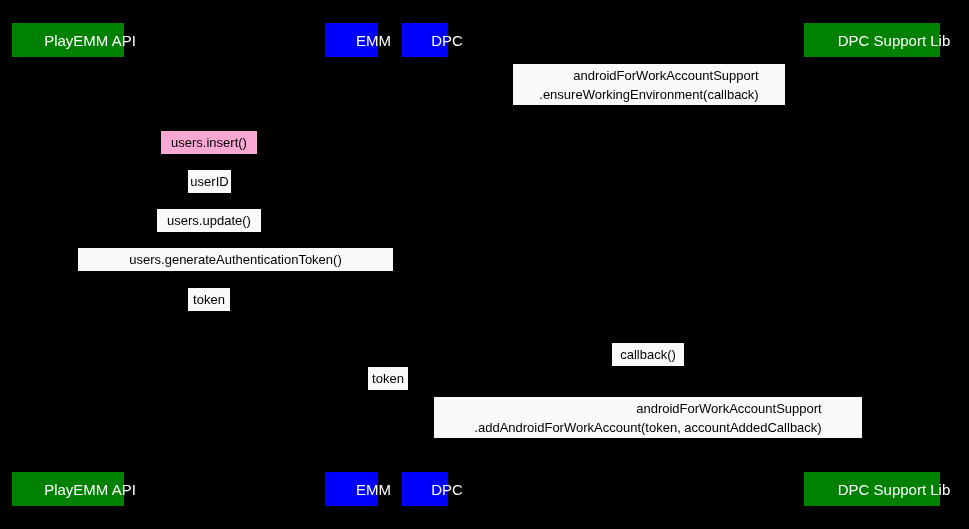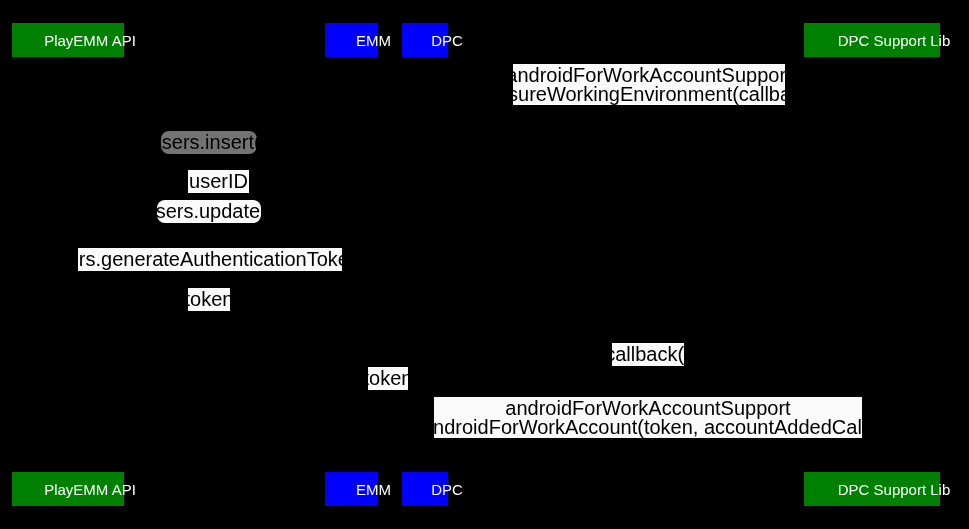--- a/index.html
+++ b/index.html
@@ -36,24 +36,24 @@
   }
   .lifeline {
     position: absolute;
     width: 1px;
     background: #000000;
   }
   .msg-label {
     position: absolute;
     background: #fafafa;
     color: #000000;
-    font-size: 20px;
+    font-size: 13px;
     font-family: "Liberation Sans", sans-serif;
     line-height: 19px;
-    text-align: center;
+    text-align: right;
     white-space: pre;
     box-sizing: border-box;
     padding: 2px 2px;
   }
   .msg-arrow {
     position: absolute;
     height: 1px;
     background: #000000;
   }
 </style>
@@ -77,22 +77,22 @@
     <div class="participant" style="left: 12px; top: 23px; width: 112px; height: 34px; background: rgb(0, 128, 0);">PlayEMM API</div>
     <div class="participant" style="left: 325px; top: 23px; width: 53px; height: 34px; background: rgb(0, 0, 255);">EMM</div>
     <div class="participant" style="left: 402px; top: 23px; width: 46px; height: 34px; background: rgb(0, 0, 255);">DPC</div>
     <div class="participant" style="left: 804px; top: 23px; width: 136px; height: 34px; background: rgb(0, 128, 0);">DPC Support Lib</div>
     <div class="participant" style="left: 12px; top: 472px; width: 112px; height: 34px; background: rgb(0, 128, 0);">PlayEMM API</div>
     <div class="participant" style="left: 325px; top: 472px; width: 53px; height: 34px; background: rgb(0, 0, 255);">EMM</div>
     <div class="participant" style="left: 402px; top: 472px; width: 46px; height: 34px; background: rgb(0, 0, 255);">DPC</div>
     <div class="participant" style="left: 804px; top: 472px; width: 136px; height: 34px; background: rgb(0, 128, 0);">DPC Support Lib</div>
     <div class="msg-label" style="left: 513px; top: 64px; width: 272px; height: 41px; background: rgb(250, 250, 250); color: rgb(0, 0, 0); display: flex; flex-direction: column; align-items: center; justify-content: center;">androidForWorkAccountSupport
 .ensureWorkingEnvironment(callback)</div>
-    <div class="msg-label" style="left: 161px; top: 131px; width: 96px; height: 23px; background: #737373; color: rgb(0, 0, 0); display: flex; flex-direction: column; align-items: center; justify-content: center; border-radius: 8px;">users.insert()</div>
-    <div class="msg-label" style="left: 188px; top: 170px; width: 61px; height: 23px; background: rgb(250, 250, 250); color: rgb(0, 0, 0); display: flex; flex-direction: column; align-items: center; justify-content: center;">userID</div>
-    <div class="msg-label" style="left: 157px; top: 200px; width: 104px; height: 23px; background: rgb(250, 250, 250); color: rgb(0, 0, 0); display: flex; flex-direction: column; align-items: center; justify-content: center; border-radius: 8px;">users.update()</div>
-    <div class="msg-label" style="left: 78px; top: 248px; width: 264px; height: 23px; background: rgb(250, 250, 250); color: rgb(0, 0, 0); display: flex; flex-direction: column; align-items: center; justify-content: center;">users.generateAuthenticationToken()</div>
+    <div class="msg-label" style="left: 161px; top: 131px; width: 96px; height: 23px; background: #f9a8d4; color: rgb(0, 0, 0); display: flex; flex-direction: column; align-items: center; justify-content: center;">users.insert()</div>
+    <div class="msg-label" style="left: 188px; top: 170px; width: 43px; height: 23px; background: rgb(250, 250, 250); color: rgb(0, 0, 0); display: flex; flex-direction: column; align-items: center; justify-content: center;">userID</div>
+    <div class="msg-label" style="left: 157px; top: 209px; width: 104px; height: 23px; background: rgb(250, 250, 250); color: rgb(0, 0, 0); display: flex; flex-direction: column; align-items: center; justify-content: center;">users.update()</div>
+    <div class="msg-label" style="left: 78px; top: 248px; width: 315px; height: 23px; background: rgb(250, 250, 250); color: rgb(0, 0, 0); display: flex; flex-direction: column; align-items: center; justify-content: center;">users.generateAuthenticationToken()</div>
     <div class="msg-label" style="left: 188px; top: 288px; width: 42px; height: 23px; background: rgb(250, 250, 250); color: rgb(0, 0, 0); display: flex; flex-direction: column; align-items: center; justify-content: center;">token</div>
     <div class="msg-label" style="left: 612px; top: 328px; width: 72px; height: 23px; background: rgb(250, 250, 250); color: rgb(0, 0, 0); display: flex; flex-direction: column; align-items: center; justify-content: center; margin-top: 15px;">callback()</div>
     <div class="msg-label" style="left: 368px; top: 367px; width: 40px; height: 23px; background: rgb(250, 250, 250); color: rgb(0, 0, 0); display: flex; flex-direction: column; align-items: center; justify-content: center;">token</div>
     <div class="msg-label" style="left: 434px; top: 397px; width: 428px; height: 41px; background: rgb(250, 250, 250); color: rgb(0, 0, 0); display: flex; flex-direction: column; align-items: center; justify-content: center;">androidForWorkAccountSupport
 .addAndroidForWorkAccount(token, accountAddedCallback)</div>
   </div>
 
 </body></html>

